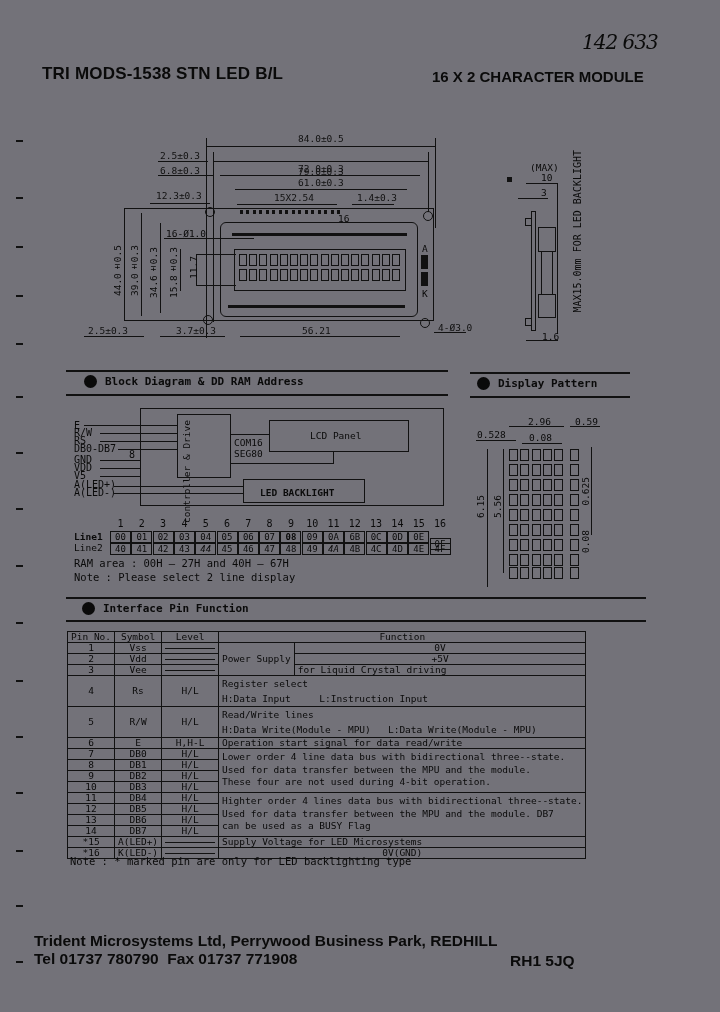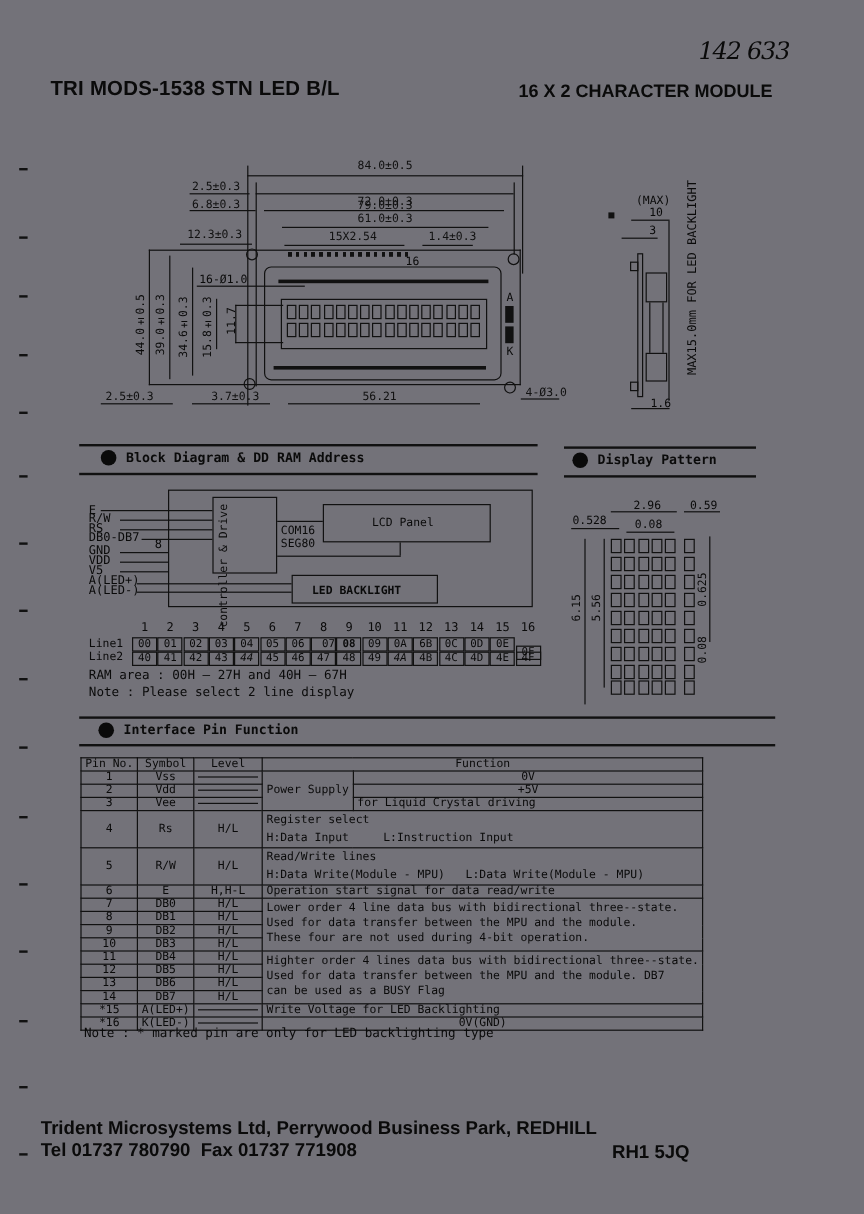--- a/index.html
+++ b/index.html
@@ -237,21 +237,21 @@
     <div class="col-num" style="left: 195.2px; top: 518px;">5</div>
     <div class="ram-cell" style="left: 195.2px; top: 531px;">04</div>
     <div class="ram-cell" style="left: 195.2px; top: 543px; font-style: italic;">44</div>
     <div class="col-num" style="left: 216.5px; top: 518px;">6</div>
     <div class="ram-cell" style="left: 216.5px; top: 531px;">05</div>
     <div class="ram-cell" style="left: 216.5px; top: 543px;">45</div>
     <div class="col-num" style="left: 237.8px; top: 518px;">7</div>
     <div class="ram-cell" style="left: 237.8px; top: 531px;">06</div>
     <div class="ram-cell" style="left: 237.8px; top: 543px;">46</div>
     <div class="col-num" style="left: 259.1px; top: 518px;">8</div>
-    <div class="ram-cell" style="left: 259.1px; top: 531px; text-align: right;">07</div>
+    <div class="ram-cell" style="left: 259.1px; top: 531px;">07</div>
     <div class="ram-cell" style="left: 259.1px; top: 543px;">47</div>
     <div class="col-num" style="left: 280.4px; top: 518px;">9</div>
     <div class="ram-cell" style="left: 280.4px; top: 531px; font-weight: bold;">08</div>
     <div class="ram-cell" style="left: 280.4px; top: 543px;">48</div>
     <div class="col-num" style="left: 301.7px; top: 518px;">10</div>
     <div class="ram-cell" style="left: 301.7px; top: 531px;">09</div>
     <div class="ram-cell" style="left: 301.7px; top: 543px;">49</div>
     <div class="col-num" style="left: 323px; top: 518px;">11</div>
     <div class="ram-cell" style="left: 323px; top: 531px;">0A</div>
     <div class="ram-cell" style="left: 323px; top: 543px; font-style: italic;">4A</div>
@@ -264,21 +264,21 @@
     <div class="col-num" style="left: 386.9px; top: 518px;">14</div>
     <div class="ram-cell" style="left: 386.9px; top: 531px;">0D</div>
     <div class="ram-cell" style="left: 386.9px; top: 543px;">4D</div>
     <div class="col-num" style="left: 408.2px; top: 518px;">15</div>
     <div class="ram-cell" style="left: 408.2px; top: 531px;">0E</div>
     <div class="ram-cell" style="left: 408.2px; top: 543px;">4E</div>
     <div class="col-num" style="left: 429.5px; top: 518px;">16</div>
     <div class="ram-cell" style="left: 429.5px; top: 538px;">0F</div>
     <div class="ram-cell" style="left: 429.5px; top: 543px;">4F</div>
   </div>
-<div class="abs small" style="left:74px; top:531px;">Line1</div>
+<div class="abs small" style="left:74px; top:531px;font-weight:bold;">Line1</div>
 <div class="abs small" style="left:74px; top:542px;">Line2</div>
 <div class="abs small" style="left:74px; top:557px; font-size:10.5px;">RAM area : 00H — 27H and 40H — 67H</div>
 <div class="abs small" style="left:74px; top:571px; font-size:10.5px;">Note : Please select 2 line display</div>
 
 <div class="section-rule" style="left:470px; top:372px; width:160px;"></div>
 <div class="section-title" style="left:477px; top:377px;">
   <span class="bullet"></span>
   <span>Display Pattern</span>
 </div>
 <div class="section-rule" style="left:470px; top:396px; width:160px;"></div>
@@ -469,21 +469,21 @@
   </tr>
   <tr>
     <td class="c">14</td>
     <td class="c">DB7</td>
     <td class="c">H/L</td>
   </tr>
   <tr>
     <td class="c">*15</td>
     <td class="c">A(LED+)</td>
     <td class="c"><span class="lvl-dash"></span></td>
-    <td colspan="2">Write Voltage for LED Backlighting</td>
+    <td colspan="2">Supply Voltage for LED Microsystems</td>
   </tr>
   <tr>
     <td class="c">*16</td>
     <td class="c">K(LED-)</td>
     <td class="c"><span class="lvl-dash"></span></td>
     <td colspan="2" class="c">0V(GND)</td>
   </tr>
 </tbody>
   </table>
 <div class="abs small" style="left:70px; top:855px; font-size:10.5px;">Note : * marked pin are only for LED backlighting type</div>

